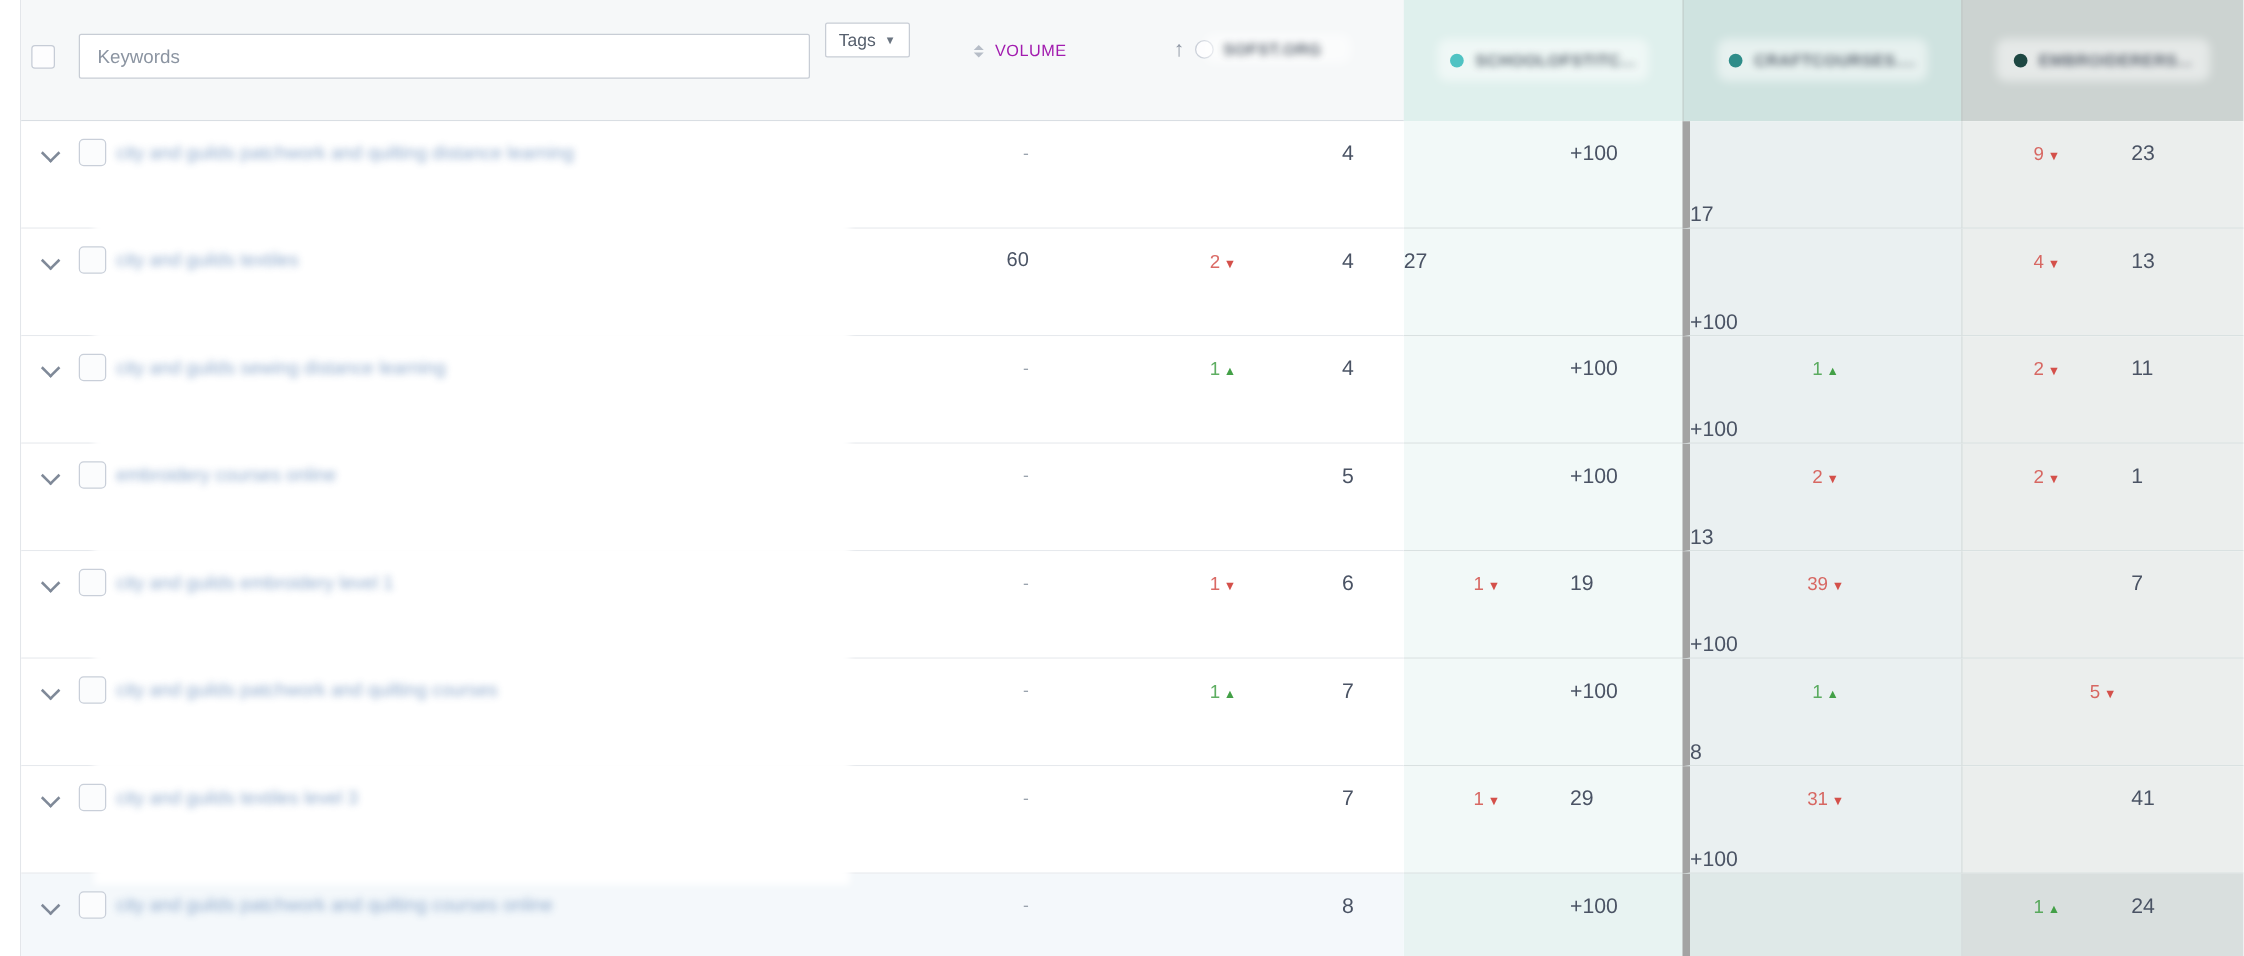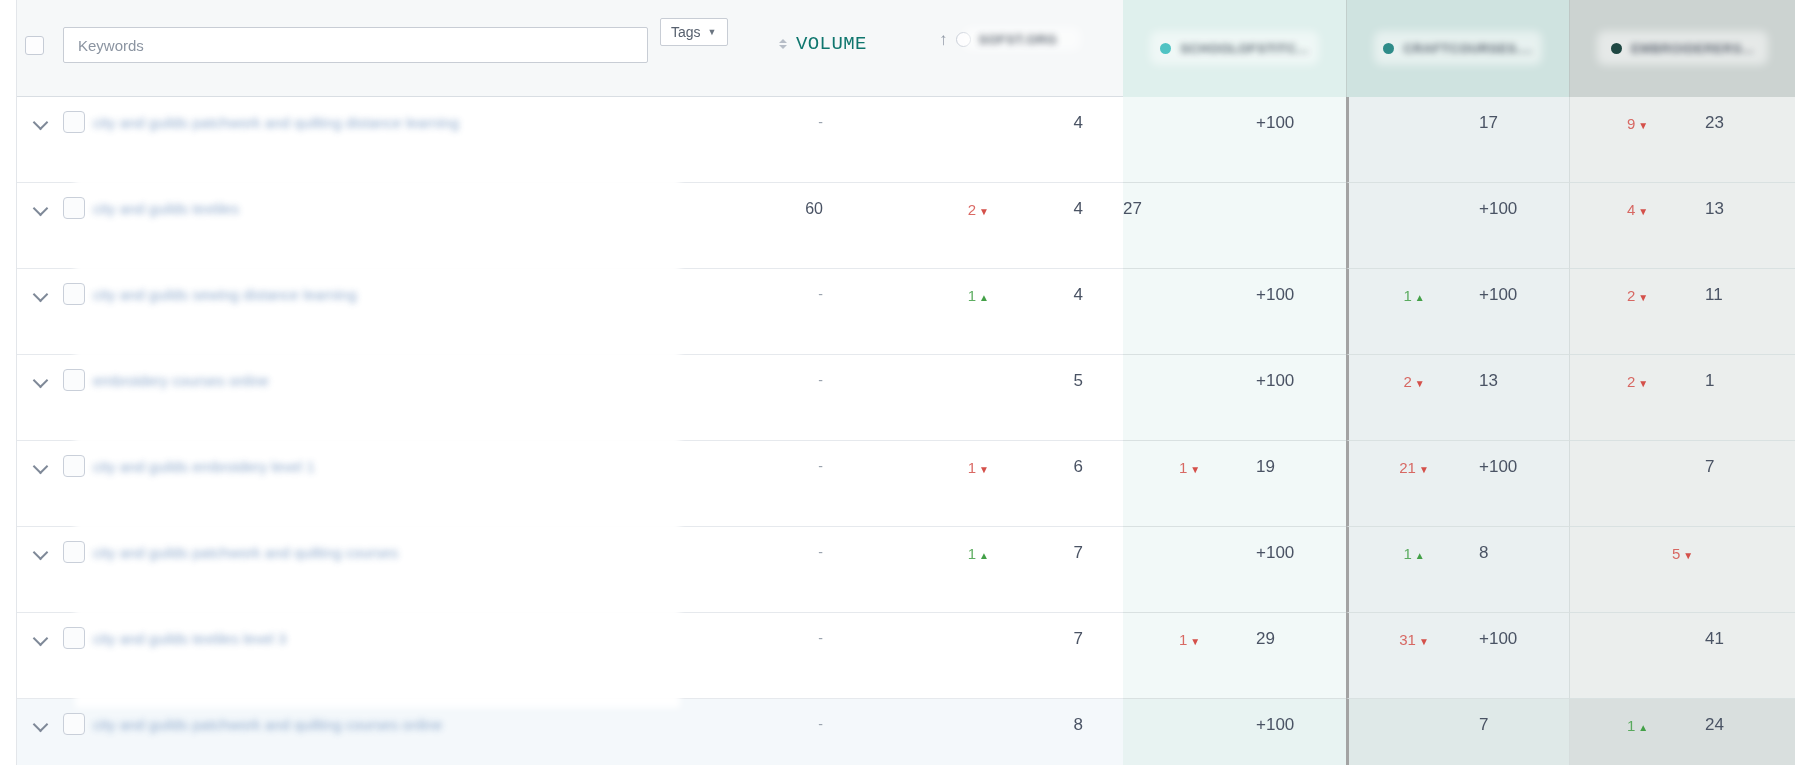--- a/index.html
+++ b/index.html
@@ -18,21 +18,21 @@
   .hdr-cb { position:absolute; left:8px; top:36px; width:19px; height:19px; border:1px solid #c6ccd6; border-radius:3px; background:#fdfdfe; }
   .kw-input { position:absolute; left:46px; top:27px; width:585px; height:36px; border:1px solid #c8cdd5; border-radius:2px; background:#fff; padding:0 14px; font-size:15px; color:#4a5364; font-family:"Liberation Sans",sans-serif; outline:none; }
   .kw-input::placeholder { color:#8b94a1; }
   .tags-btn { position:absolute; left:643px; top:18px; height:28px; padding:0 10px; border:1px solid #c8cdd5; border-radius:2px; background:#fff; font-size:14px; color:#57606e; display:flex; align-items:center; gap:7px; cursor:pointer; }
   .tags-caret { font-size:9px; color:#6a7480; }
   .vol-wrap { position:absolute; left:762px; top:33px; display:flex; align-items:center; gap:9px; }
   .sort-ud { display:flex; flex-direction:column; gap:2px; }
   .sort-ud i { display:block; width:0; height:0; border-left:4px solid transparent; border-right:4px solid transparent; }
   .sort-ud .u { border-bottom:4px solid #b6bdc7; }
   .sort-ud .d { border-top:4px solid #b6bdc7; }
-  .col-label { font-size:19px; letter-spacing:.4px; color:#0f766e;font-family:Liberation Mono, monospace; }
+  .col-label { font-size:13px; letter-spacing:.4px; color:#a21caf; }
   .main-dom { position:absolute; left:922px; top:31px; display:flex; align-items:center; gap:8px; }
   .arrow-up { font-size:17px; color:#9199a6; line-height:1; }
   .radio { width:15px; height:15px; border-radius:50%; border:1px solid #c9cfd8; background:#fdfdfe; }
   .dom-text { font-size:13px; letter-spacing:.4px; color:#454f5d; font-weight:bold; filter:blur(3px); opacity:.85; white-space:nowrap; }
   .smear { position:absolute; background:rgba(255,255,255,.55); border-radius:8px; filter:blur(4px); }
   .main-dom .smear { left:24px; top:-4px; width:118px; height:24px; }
 
   .hdr-comp { position:relative; display:flex; align-items:center; justify-content:center; gap:9px; }
   .hdr-comp .smear { width:76%; height:34px; left:12%; top:31px; background:rgba(255,255,255,.5); }
   .dot { width:11px; height:11px; border-radius:50%; position:relative; }
@@ -51,21 +51,21 @@
   .row-cb { width:22px; height:22px; border:1px solid #c9cfd9; border-radius:4px; background:#fbfcfd; }
   .kw { flex:1; padding-top:17px; font-size:15px; color:#84a2c8; filter:blur(3px); opacity:.9; white-space:nowrap; overflow:hidden; cursor:pointer; }
   .vol { width:140px; text-align:right; padding-top:17px; font-size:16px; color:#4a5364; }
   .vol.dash { color:#9aa3ae; font-size:14px; }
   .chg-main { width:180px; text-align:right; padding-right:14px; padding-top:18px; }
   .pos { width:120px; text-align:right; padding-right:40px; padding-top:16px; font-size:17px; color:#4a5364; }
   .url-smear { position:absolute; left:58px; bottom:-10px; width:605px; height:22px; background:rgba(255,255,255,.95); filter:blur(3px); z-index:3; pointer-events:none; }
 
   .comp-cell { display:flex; border-bottom:1px solid #d9e1e1; }
   .cc1 { width:223px; background:#f2f9f8; }
-  .cc2 { width:223px; background:#eaf0f1; border-left:3px solid #a3a3a3; }
+  .cc2 { width:223px; background:#eaf0f1; border-left:6px solid #a3a3a3;flex-direction:column; }
   .cc3 { width:226px; background:#ebeeed; border-left:1px solid #d6dddd; }
   .row.hl .cc1 { background:#e8f3f2; }
   .row.hl .cc2 { background:#dfe9e8; }
   .row.hl .cc3 { background:#d9dfde; }
   .comp-cell .chg { flex:1; text-align:center; padding-top:18px; }
   .comp-cell .val { width:90px; text-align:left; padding-right:40px; padding-top:16px; font-size:17px; color:#4a5364; }
 
   .chg { font-size:15px; white-space:nowrap; }
   .chg .tri { font-size:10px; margin-left:3px; }
   .chg.down { color:#d4504a; }
@@ -242,21 +242,21 @@
       <div class="vol dash">-</div>
       <div class="chg chg-main down"><span class="n">1</span><span class="tri">▼</span></div>
       <div class="pos">6</div>
       <div class="url-smear"></div>
     </div>
     <div class="comp-cell cc1">
       <div class="chg down"><span class="n">1</span><span class="tri">▼</span></div>
       <div class="val">19</div>
     </div>
     <div class="comp-cell cc2">
-      <div class="chg down"><span class="n">21</span><span class="tri">▼</span></div>
+      <div class="chg down"><span class="n">39</span><span class="tri">▼</span></div>
       <div class="val">+100</div>
     </div>
     <div class="comp-cell cc3">
       <div class="chg"><span class="n"></span><span class="tri"></span></div>
       <div class="val">7</div>
     </div>
   </div>
 
   <div class="row">
     <div class="cell-left">

